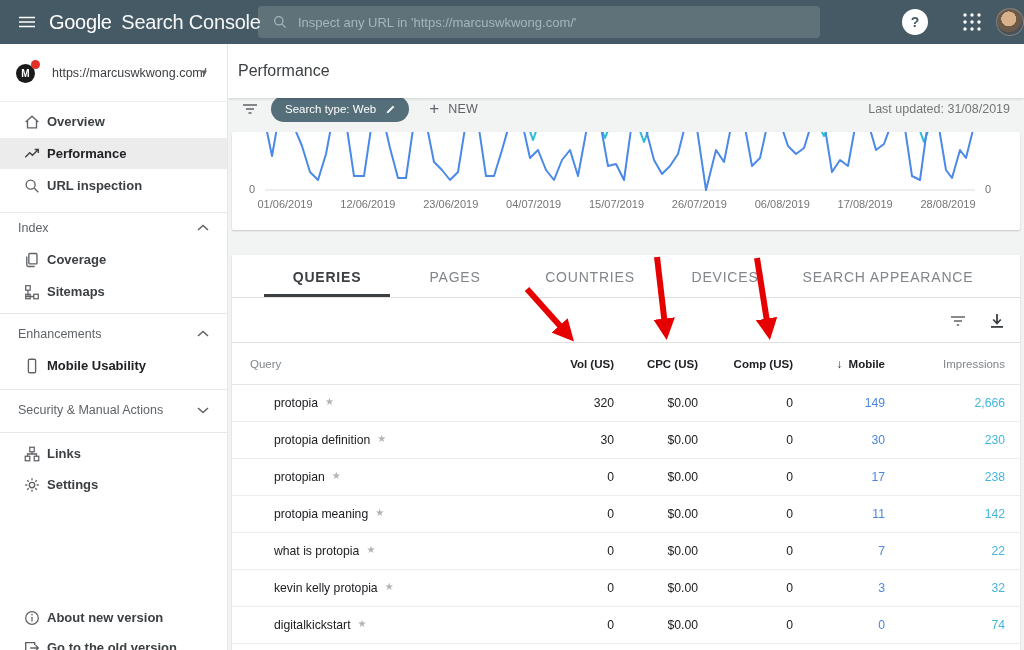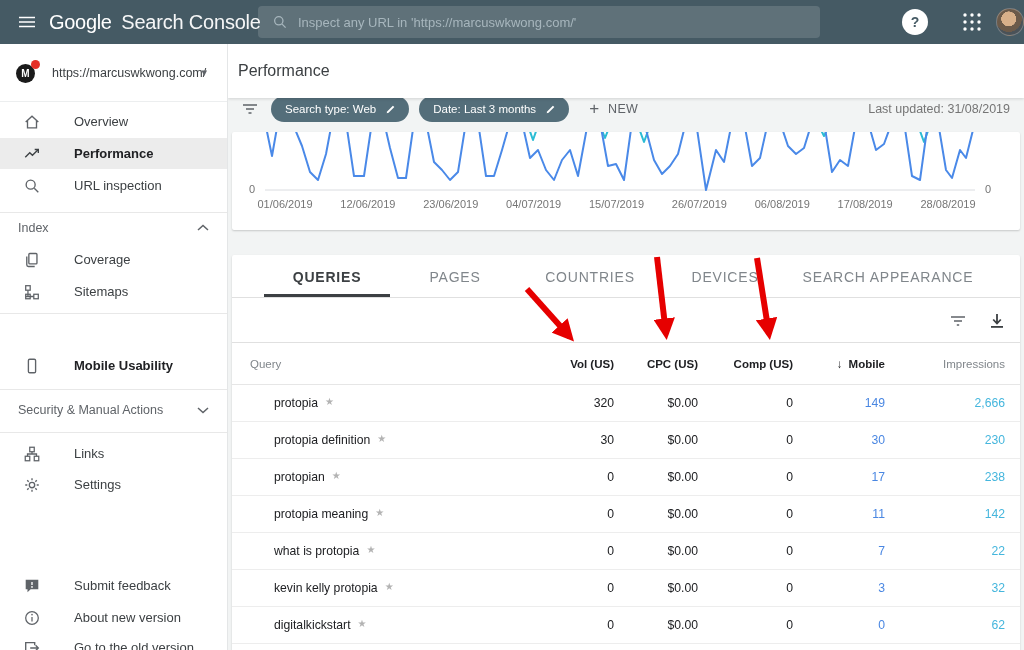--- a/index.html
+++ b/index.html
@@ -37,21 +37,21 @@
   .favicon .disc { position:absolute; left:2px; top:4px; width:19px; height:19px; border-radius:50%;
     background:#1b1b1b; color:#fff; font-size:10px; font-weight:bold;
     display:flex; align-items:center; justify-content:center; }
   .favicon .dot { position:absolute; right:0; top:0; width:9px; height:9px; border-radius:50%; background:#e53028; }
   .property .url { margin-left:12px; font-size:12.5px; color:#3c4043; }
   .property .caret { position:absolute; right:20px; color:#5f6368; font-size:11px; }
 
   .nav-item { position:absolute; left:0; width:100%; height:31px; display:flex; align-items:center;
     cursor:pointer; color:#3c4043; font-size:13px; }
   .nav-item .nicon { width:20px; margin-left:22px; display:flex; justify-content:center; }
-  .nav-item .nlabel { margin-left:32px; }
+  .nav-item .nlabel { margin-left:5px;font-weight:bold; }
   .nav-item.active { background:#ececec; font-weight:700; color:#202124; }
   .divider { position:absolute; left:0; width:100%; border-top:1px solid #e8e8e8; }
   .section-hd { position:absolute; left:0; width:100%; height:30px; display:flex; align-items:center;
     color:#5f6368; font-size:12.5px; cursor:pointer; }
   .section-hd .shlabel { margin-left:18px; }
   .section-hd .chev { position:absolute; right:18px; }
 
   
   .main { position:absolute; left:228px; top:44px; width:796px; height:606px; background:#f2f4f4; }
   .page-header { position:absolute; left:0; top:0; width:100%; height:54px; background:#fff;
@@ -208,20 +208,26 @@
           <rect x="3" y="12.5" width="5" height="5"></rect>
         <rect x="12" y="12.5" width="5" height="5"></rect>
           <path d="M5.5 8 V15 H12 M5.5 15 H3"></path>
       </svg>
       </span>
     <span class="nlabel">Sitemaps</span>
   </div>
 
   <div class="divider" style="top:269px"></div>
 
+  <div class="section-hd" style="top:275px">
+    <span class="shlabel">Enhancements</span>
+    <svg class="chev" width="12" height="8" viewBox="0 0 12 8">
+      <polyline points="1,6 6,1.5 11,6" fill="none" stroke="#5f6368" stroke-width="1.5"></polyline>
+      </svg>
+  </div>
 
   <div class="nav-item" style="top:306px; font-weight:700; color:#202124;">
     <span class="nicon">
       <svg width="18" height="18" viewBox="0 0 20 20" fill="none" stroke="#5f6368" stroke-width="1.5">
         <rect x="6" y="2.5" width="8" height="15" rx="1.5"></rect>
       </svg>
       </span>
     <span class="nlabel">Mobile Usability</span>
   </div>
 
@@ -251,30 +257,20 @@
   <div class="nav-item" style="top:425px">
     <span class="nicon">
       <svg width="18" height="18" viewBox="0 0 20 20" fill="none" stroke="#5f6368" stroke-width="1.5">
         <circle cx="10" cy="10" r="3"></circle>
         <path d="M10 2.5 V4.8 M10 15.2 V17.5 M2.5 10 H4.8 M15.2 10 H17.5 M4.7 4.7 L6.3 6.3 M13.7 13.7 L15.3 15.3 M15.3 4.7 L13.7 6.3 M6.3 13.7 L4.7 15.3"></path>
       </svg>
       </span>
     <span class="nlabel">Settings</span>
   </div>
 
-  <div class="nav-item" style="top:526px">
-    <span class="nicon">
-      <svg width="18" height="18" viewBox="0 0 20 20">
-        <path d="M3 3 H17 V13.5 H8.5 L5 17 V13.5 H3 Z" fill="#5f6368"></path>
-        <line x1="10" y1="5.5" x2="10" y2="8.8" stroke="#fff" stroke-width="1.5"></line>
-        <circle cx="10" cy="11" r="1" fill="#fff"></circle>
-      </svg>
-      </span>
-    <span class="nlabel">Submit feedback</span>
-  </div>
 
   <div class="nav-item" style="top:558px">
     <span class="nicon">
       <svg width="18" height="18" viewBox="0 0 20 20" fill="none" stroke="#5f6368" stroke-width="1.4">
         <circle cx="10" cy="10" r="7"></circle>
           <line x1="10" y1="9" x2="10" y2="13.8"></line>
         <circle cx="10" cy="6.3" r="0.9" fill="#5f6368" stroke="none"></circle>
       </svg>
       </span>
     <span class="nlabel">About new version</span>
@@ -296,26 +292,20 @@
   <div class="page-header">
     <span class="title">Performance</span>
   </div>
 
   <div class="filterbar">
     <svg class="filter-icon" width="20" height="20" viewBox="0 0 20 20">
       <path d="M3 6 H17 M6 10 H14 M8.5 14 H11.5" stroke="#5f6368" stroke-width="1.7" fill="none"></path>
     </svg>
     <div class="chip">
       <span>Search type: Web</span>
-      <svg width="12" height="12" viewBox="0 0 14 14">
-        <path d="M2.5 9.8 L9.2 3.1 L10.9 4.8 L4.2 11.5 L2 12 Z" fill="#fff"></path>
-        </svg>
-    </div>
-    <div class="chip">
-      <span>Date: Last 3 months</span>
       <svg width="12" height="12" viewBox="0 0 14 14">
         <path d="M2.5 9.8 L9.2 3.1 L10.9 4.8 L4.2 11.5 L2 12 Z" fill="#fff"></path>
         </svg>
     </div>
     <div class="new-btn">
       <span class="plus">+</span>
       <span class="nlbl">NEW</span>
     </div>
     <span class="last-updated">Last updated: 31/08/2019</span>
   </div>
@@ -442,21 +432,21 @@
     </div>
     <div class="trow grid-row" style="top:352px">
       <span class="c qcell">
           <span>digitalkickstart</span>
           <span class="star">★</span>
         </span>
       <span class="c num">0</span>
       <span class="c num">$0.00</span>
       <span class="c num">0</span>
       <span class="c num clicks">0</span>
-      <span class="c num impr">62</span>
+      <span class="c num impr">74</span>
     </div>
   </div>
 </div>
 
 <svg class="arrows" viewBox="0 0 1024 650">
   <defs>
     <marker id="ah" markerWidth="3.6" markerHeight="3.6" refX="2.6" refY="1.8" orient="auto">
       <path d="M0,0 L3.6,1.8 L0,3.6 Z" fill="#e60000"></path>
     </marker>
   </defs>

